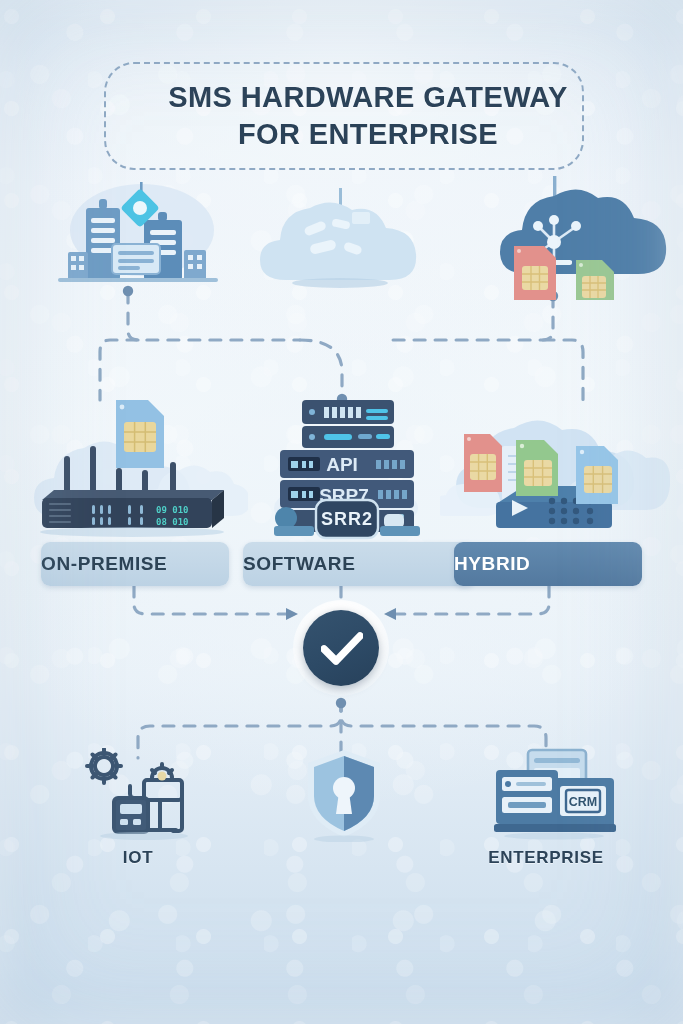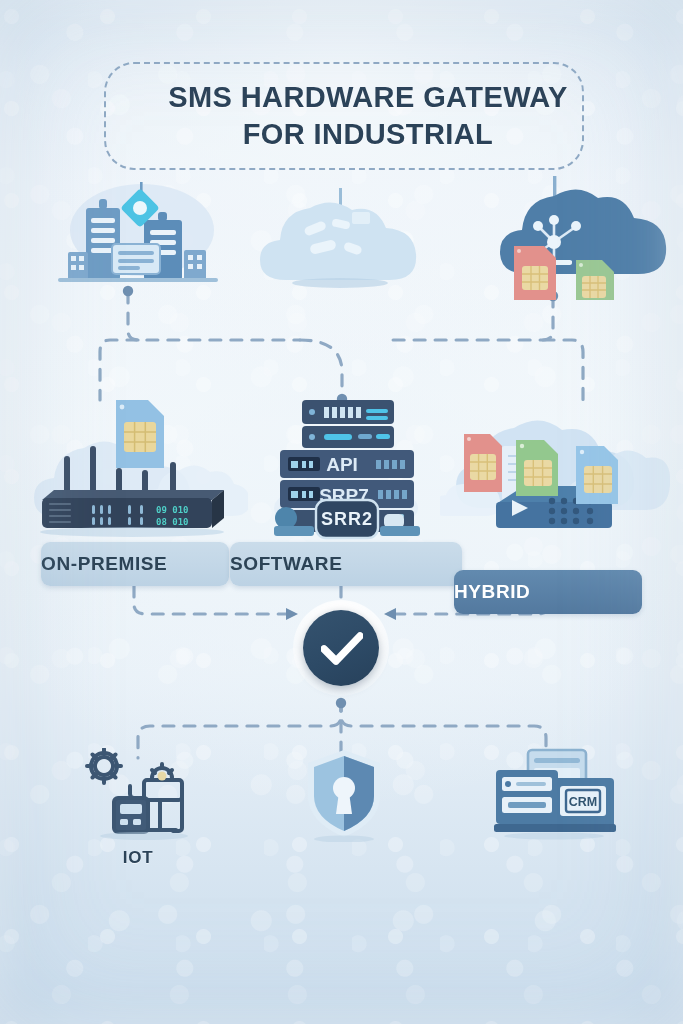--- a/index.html
+++ b/index.html
@@ -54,22 +54,22 @@
   
   .pill{
     position:absolute;height:44px;border-radius:9px;
     display:flex;align-items:center;justify-content:flex-start;
     font-weight:bold;font-size:19px;letter-spacing:.6px;
     box-shadow:0 2px 5px rgba(90,125,160,.22);
   }
   .pill.light{background:linear-gradient(180deg,#cadcea 0%,#bcd2e4 100%);color:#2c4356;}
   .pill.dark{background:linear-gradient(180deg,#628aaf 0%,#53799f 100%);color:#ffffff;}
   .pill-onprem{left:41px;top:542px;width:188px;}
-  .pill-software{left:230px;top:542px;width:232px;}
-  .pill-hybrid{left:454px;top:542px;width:188px;margin-top:28px;}
+  .pill-software{left:243px;top:542px;width:232px;}
+  .pill-hybrid{left:454px;top:542px;width:188px;}
 
   
   .check-ring{
     position:absolute;left:293px;top:600px;width:96px;height:96px;border-radius:50%;
     background:radial-gradient(circle at 50% 45%, #ffffff 54%, rgba(255,255,255,.35) 72%, rgba(255,255,255,0) 78%);
   }
   .check-disc{
     position:absolute;left:303px;top:610px;width:76px;height:76px;border-radius:50%;
     background:linear-gradient(155deg,#35536f 0%,#2d4a66 55%,#27415b 100%);
     box-shadow:0 3px 10px rgba(45,74,102,.38);
@@ -127,21 +127,21 @@
 
     <g fill="#6f8fb0">
       <path d="M286 608 L298 614 L286 620 Z"></path>
       <path d="M396 608 L384 614 L396 620 Z"></path>
     </g>
   </svg>
 
   <div class="title-box">
     <div class="title-text">
       <span class="l1">SMS HARDWARE GATEWAY</span>
-      <span class="l2">FOR INDUSTRIAL</span>
+      <span class="l2">FOR ENTERPRISE</span>
     </div>
   </div>
 
   <svg class="ill" style="left:44px;top:178px;" width="190" height="120">
     <ellipse cx="98" cy="52" rx="72" ry="46" fill="#dbe8f4" opacity=".85"></ellipse>
     <rect x="42" y="30" width="34" height="72" rx="3" fill="#6e9cc4"></rect>
     <rect x="47" y="40" width="24" height="5" rx="2" fill="#eaf3fa"></rect>
     <rect x="47" y="50" width="24" height="5" rx="2" fill="#eaf3fa"></rect>
     <rect x="47" y="60" width="24" height="5" rx="2" fill="#eaf3fa"></rect>
     <rect x="47" y="70" width="24" height="5" rx="2" fill="#eaf3fa"></rect>
@@ -471,16 +471,17 @@
     <rect x="60" y="80" width="66" height="8" rx="2.5" fill="#3f6890"></rect>
     <ellipse cx="64" cy="92" rx="50" ry="3.5" fill="#b9d1e4" opacity=".5"></ellipse>
   </svg>
 
   <div class="blabel lab-iot">
     <span>IOT</span>
   </div>
   <div class="blabel lab-sec">
   </div>
   <div class="blabel lab-app">
+    <span>ENTERPRISE</span>
   </div>
 
   <div class="vignette"></div>
 </div>
 
 </body></html>

